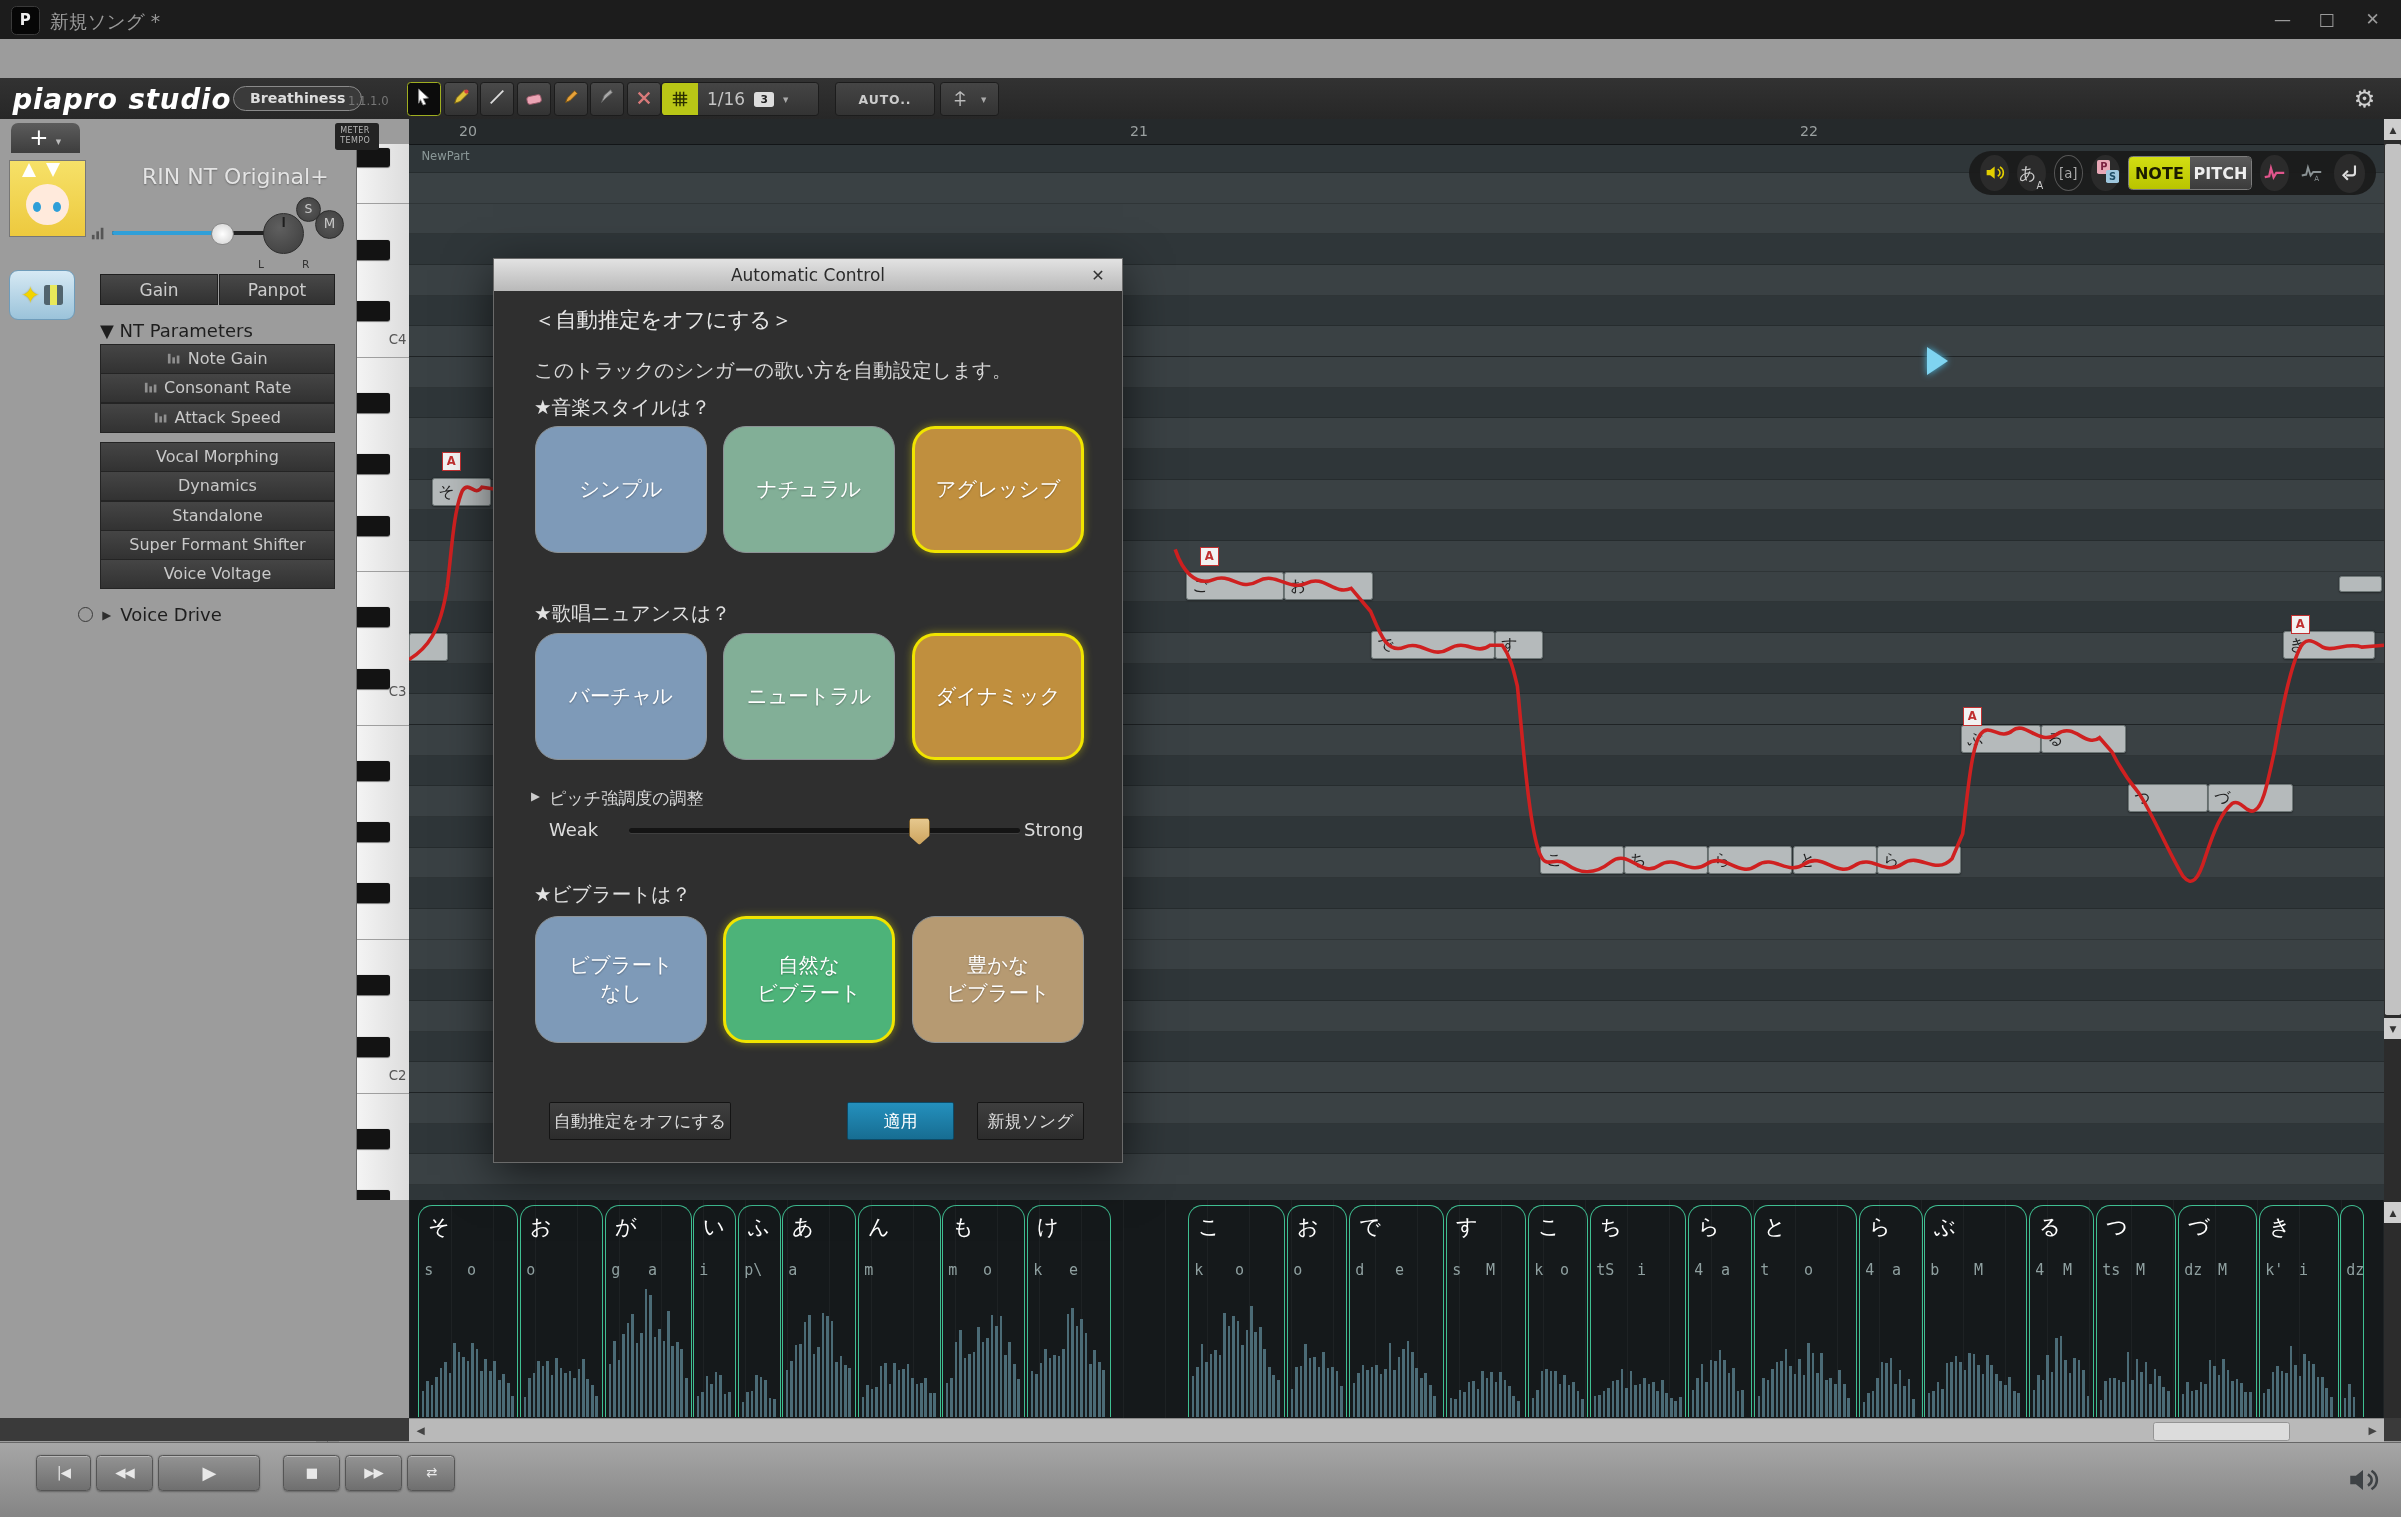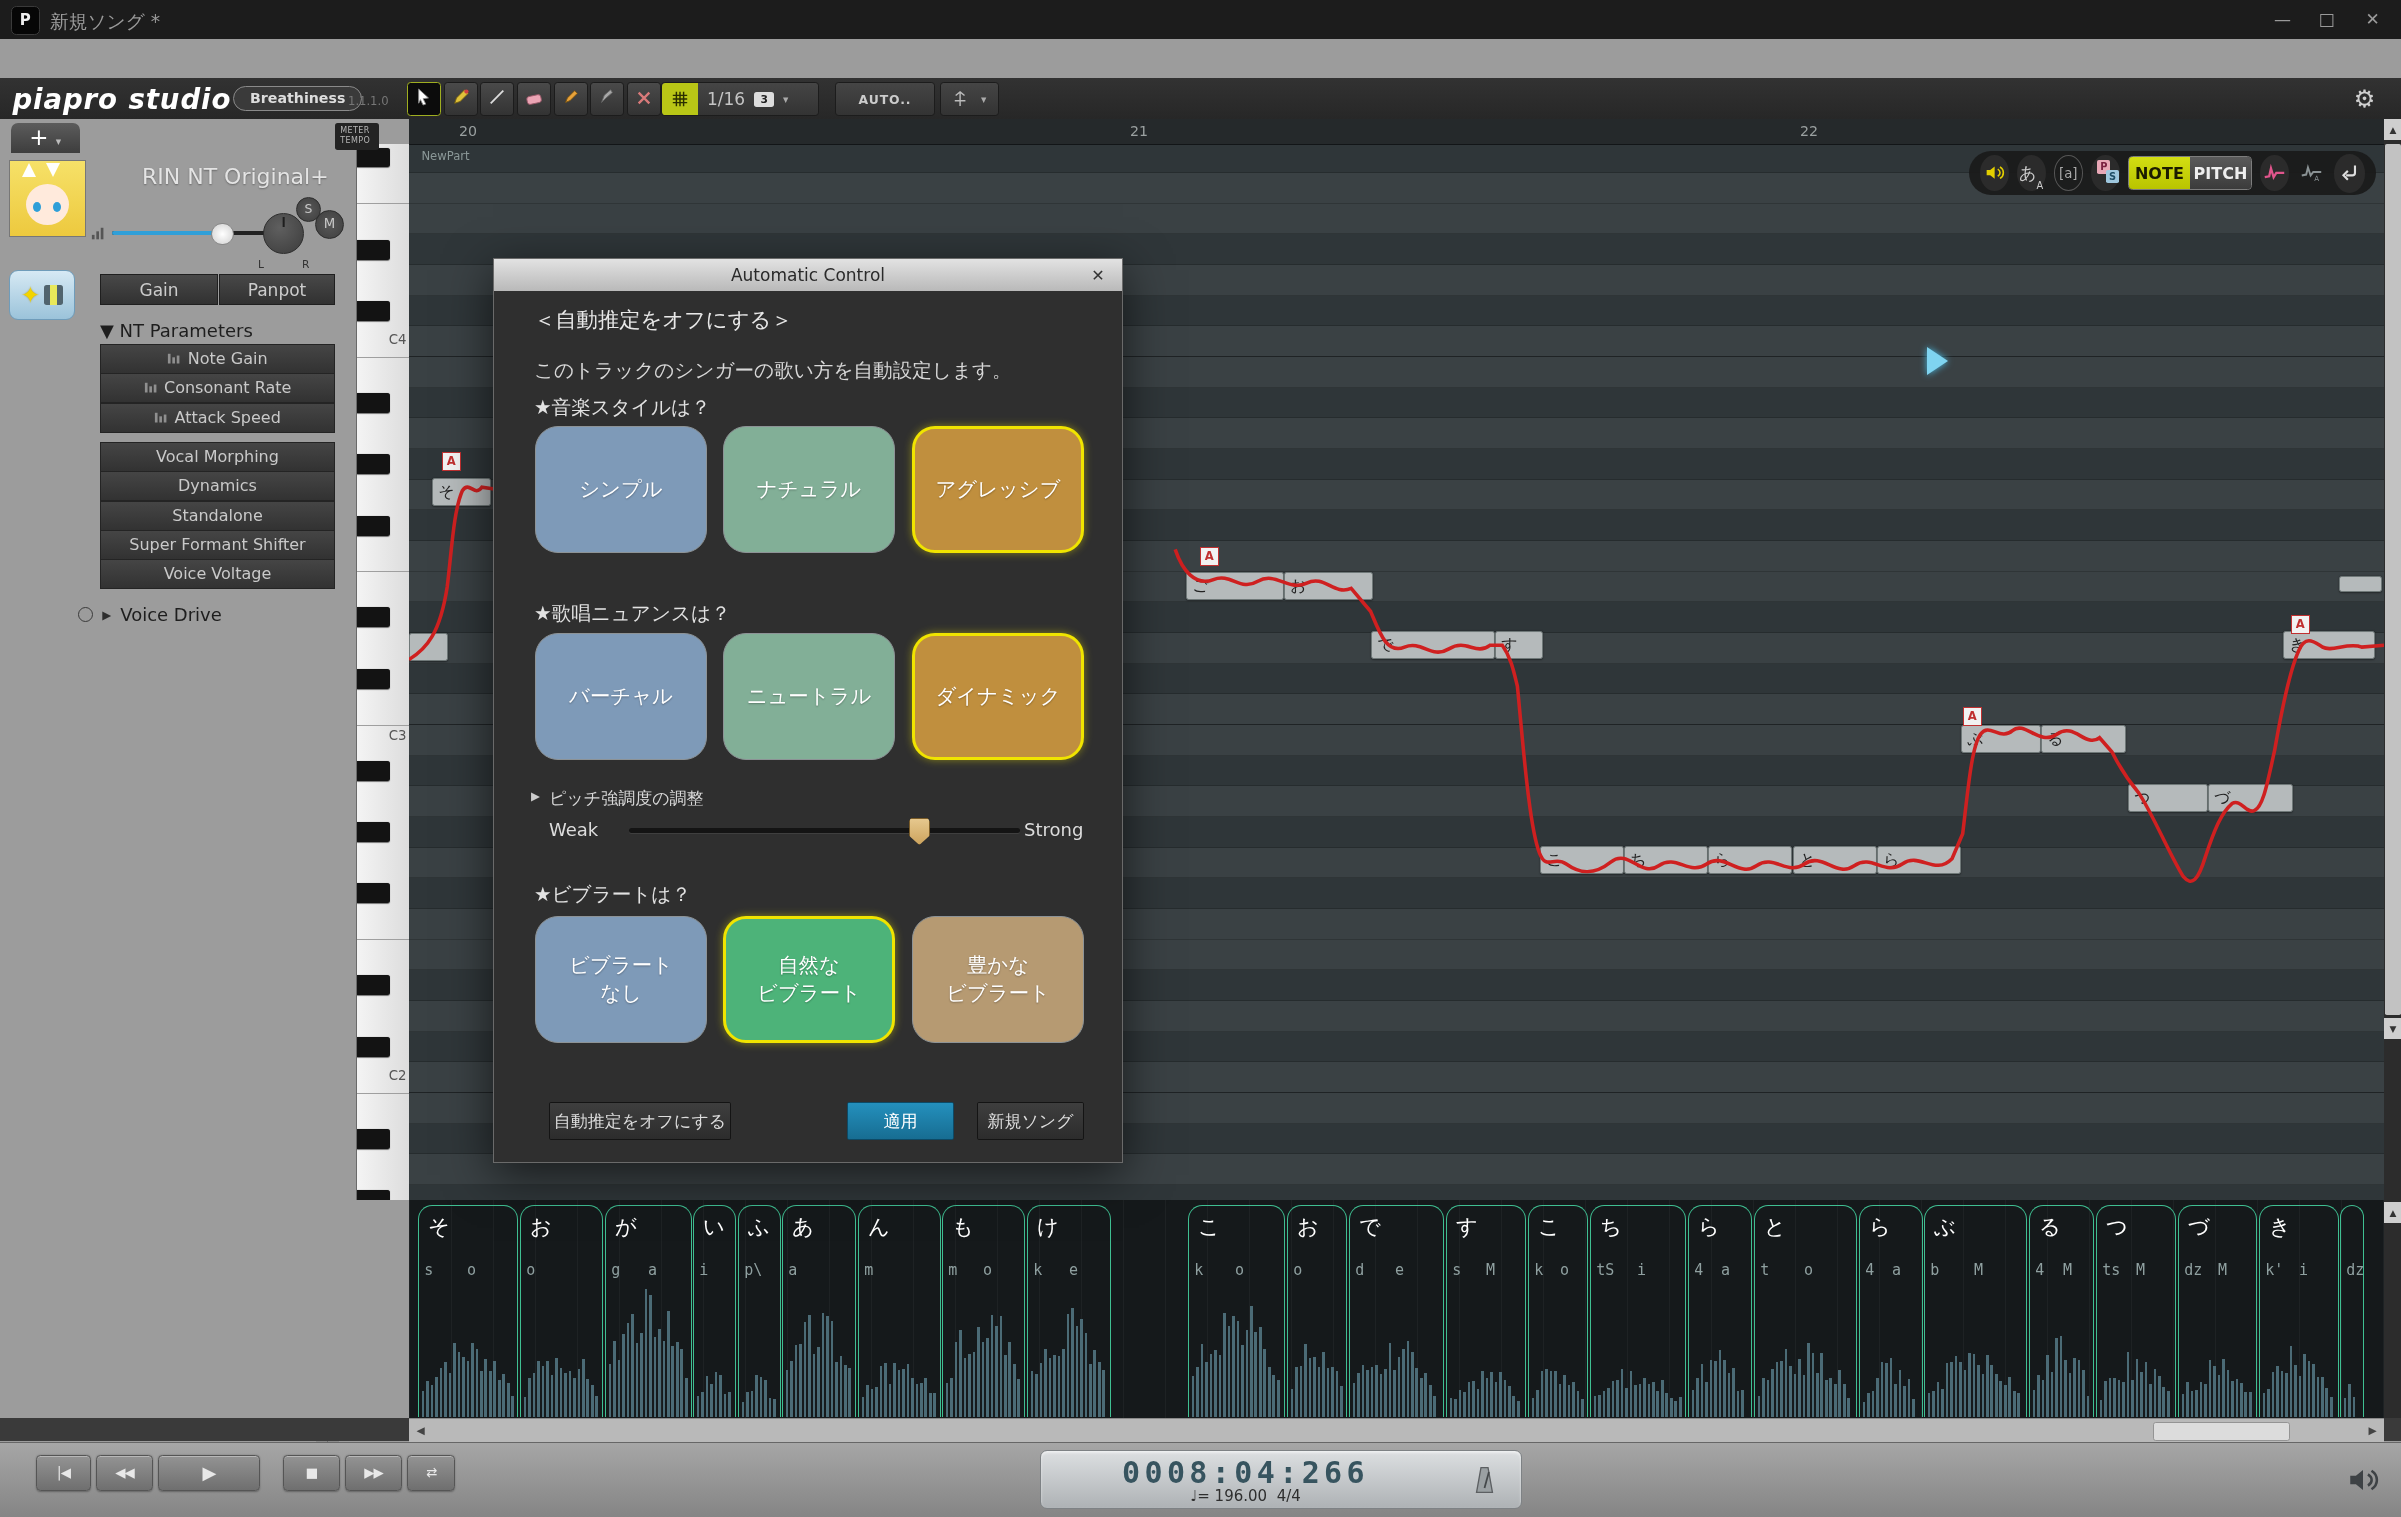--- a/index.html
+++ b/index.html
@@ -377,21 +377,21 @@
         <div class="keysep" style="top:427px;"></div>
         <div class="blackkey" style="top:372px;"></div>
         <div class="blackkey" style="top:310px;"></div>
         <div class="blackkey" style="top:249px;"></div>
         <div class="keysep" style="top:213px;"></div>
         <div class="blackkey" style="top:157px;"></div>
         <div class="blackkey" style="top:96px;"></div>
         <div class="keysep" style="top:59px;"></div>
         <div class="blackkey" style="top:3.6px;"></div>
         <div class="keylabel" style="top:188px;">C4</div>
-        <div class="keylabel" style="top:584px;">C3</div>
+        <div class="keylabel" style="top:540px;">C3</div>
         <div class="keylabel" style="top:924px;">C2</div>
       </div>
 
     <div class="roll" id="roll">
       <div class="vlines"></div>
       <div class="region-label">NewPart</div>
       <svg class="curve" style="left:0;top:0;" width="1975" height="1056" viewBox="460 162 2222 1188">
         <path d="M460,742 C480,730 495,712 503,660 C508,620 510,575 520,552 C528,540 534,560 542,548 L556,550" fill="none" stroke="#cf2020" stroke-width="4"></path>
         <path d="M1322,618 C1330,642 1345,660 1365,652 S1395,666 1415,654 S1450,666 1470,656 S1500,670 1520,662 L1542,688
                  C1552,712 1560,736 1580,728 S1610,742 1630,730 S1660,738 1676,726 L1690,726
@@ -1148,29 +1148,19 @@
         <div class="tbtn" style="left:283px;width:55px;">
           <span>■</span>
         </div>
         <div class="tbtn" style="left:345px;width:55px;">
           <span>▶▶</span>
         </div>
         <div class="tbtn" style="left:407px;width:46px;">
           <span>⇄</span>
         </div>
       </div>
-    <div class="timebox">
-      <div class="lcd">0008:04:266</div>
-      <div class="tempo">
-        <span>♩= 196.00</span>&nbsp;&nbsp;<span>4/4</span>
-      </div>
-      <svg class="metro" width="27" height="30" viewBox="0 0 30 34">
-        <path d="M11 3h8l5 28H6z" fill="#9aa0a3" stroke="#5c5f62" stroke-width="1.5"></path>
-        <path d="M15 26L20 8" stroke="#44484b" stroke-width="2"></path>
-      </svg>
-    </div>
     <svg style="position:absolute;left:2346px;top:19.6px;" width="34" height="34" viewBox="0 0 24 24">
       <path d="M3 9v6h4l5 4V5L7 9H3z" fill="#3e4245"></path>
       <path d="M15.5 8c1.6 1 2.6 2.3 2.6 4s-1 3-2.6 4M18 5.5c2.4 1.5 3.8 3.7 3.8 6.5s-1.4 5-3.8 6.5" stroke="#3e4245" stroke-width="1.8" fill="none"></path>
     </svg>
   </div>
 </div>
 
 
 </body></html>

